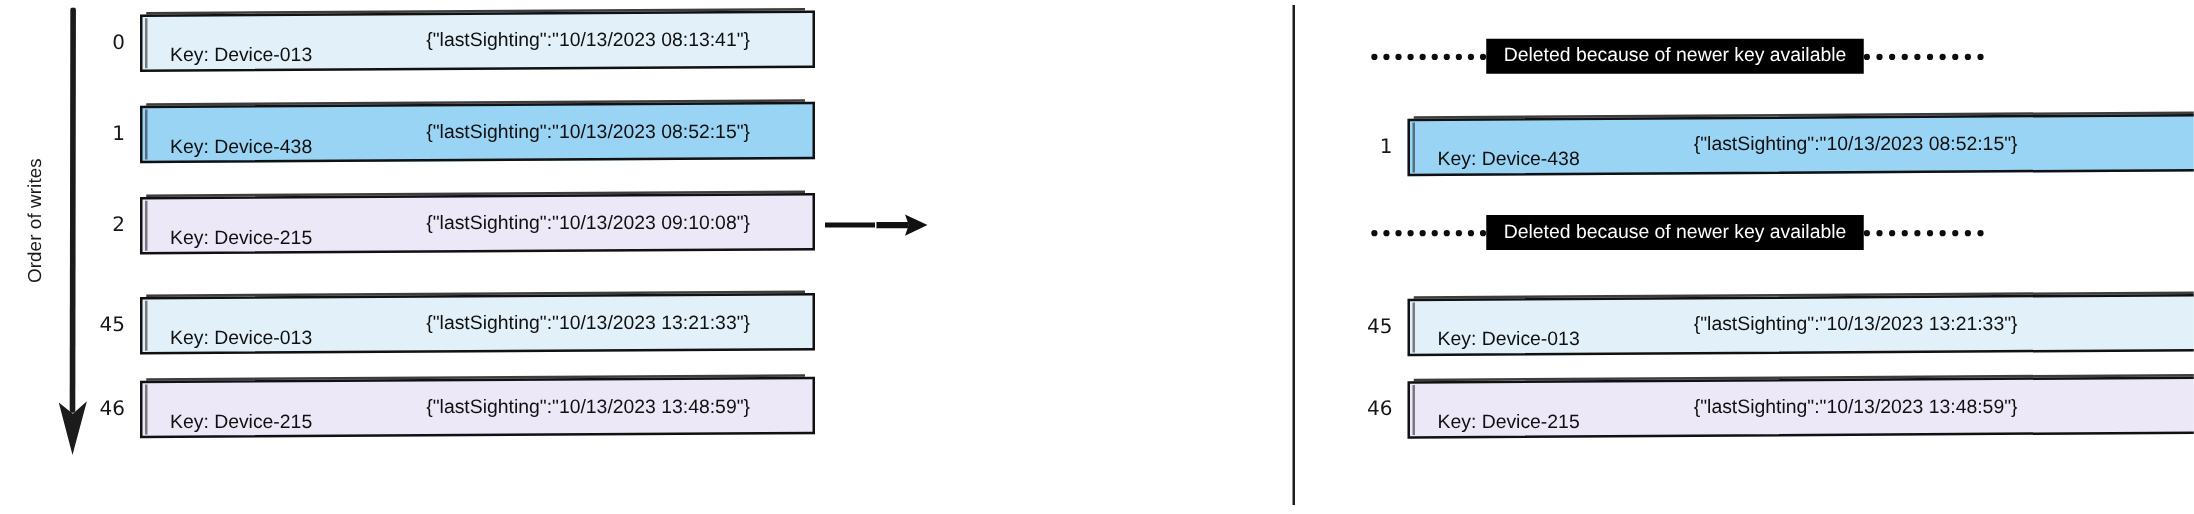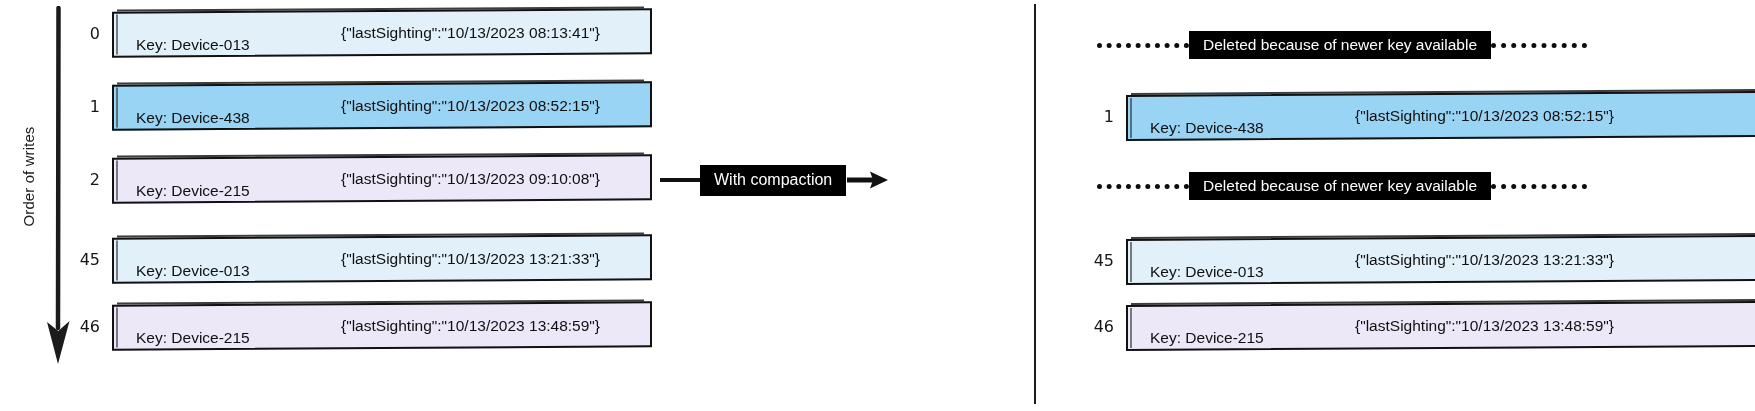--- a/index.html
+++ b/index.html
@@ -240,21 +240,20 @@
       <div class="record-inner">
         <span class="record-key">Key: Device-215</span>
         <span class="record-value">{"lastSighting":"10/13/2023 13:48:59"}</span>
       </div>
     </div>
   </div>
 </div>
 
 <div id="compaction-group">
   <div id="compaction-lead-line"></div>
-  <div id="compaction-label">With compaction</div>
   <svg id="compaction-arrow" viewBox="0 0 42 22" xmlns="http://www.w3.org/2000/svg">
     <path d="M0 11 L26 11" stroke="#111111" stroke-width="5" fill="none"></path>
     <path d="M41 11 L23 2.5 L26 11 L23 19.5 Z" fill="#111111"></path>
   </svg>
 </div>
 
 <div id="center-divider"></div>
 
 <div id="right-panel" class="abs" style="left:1035px; top:0; width:720px; height:411px;">
 

